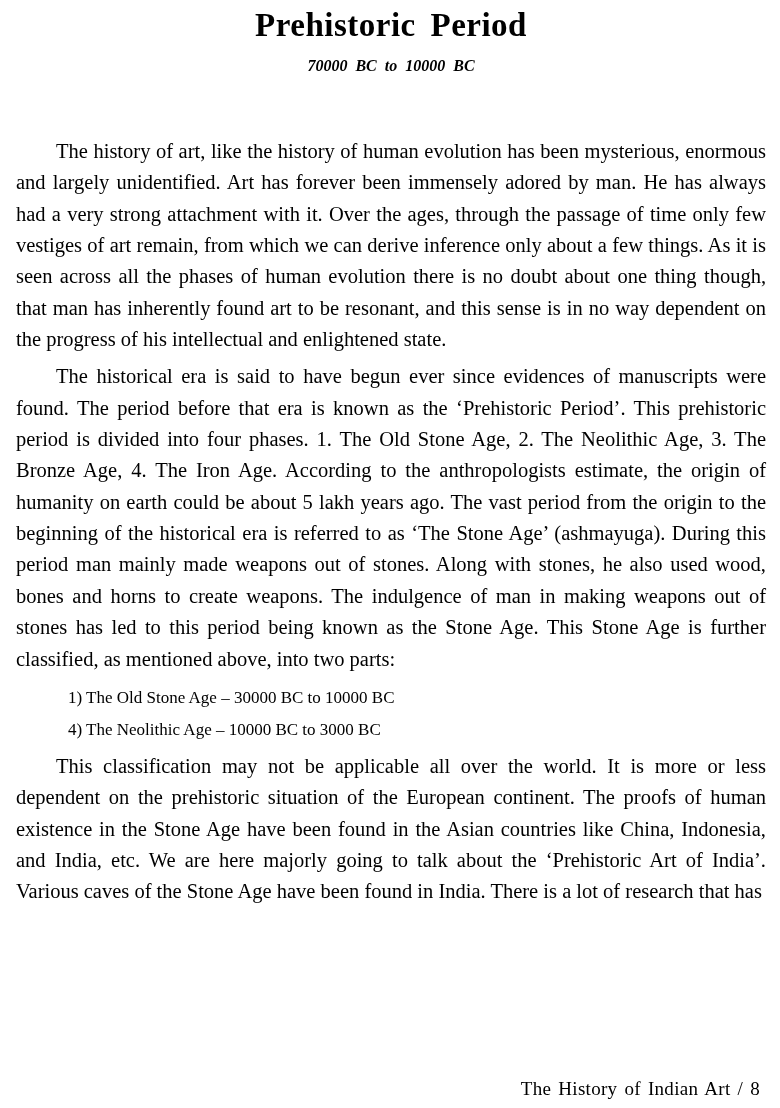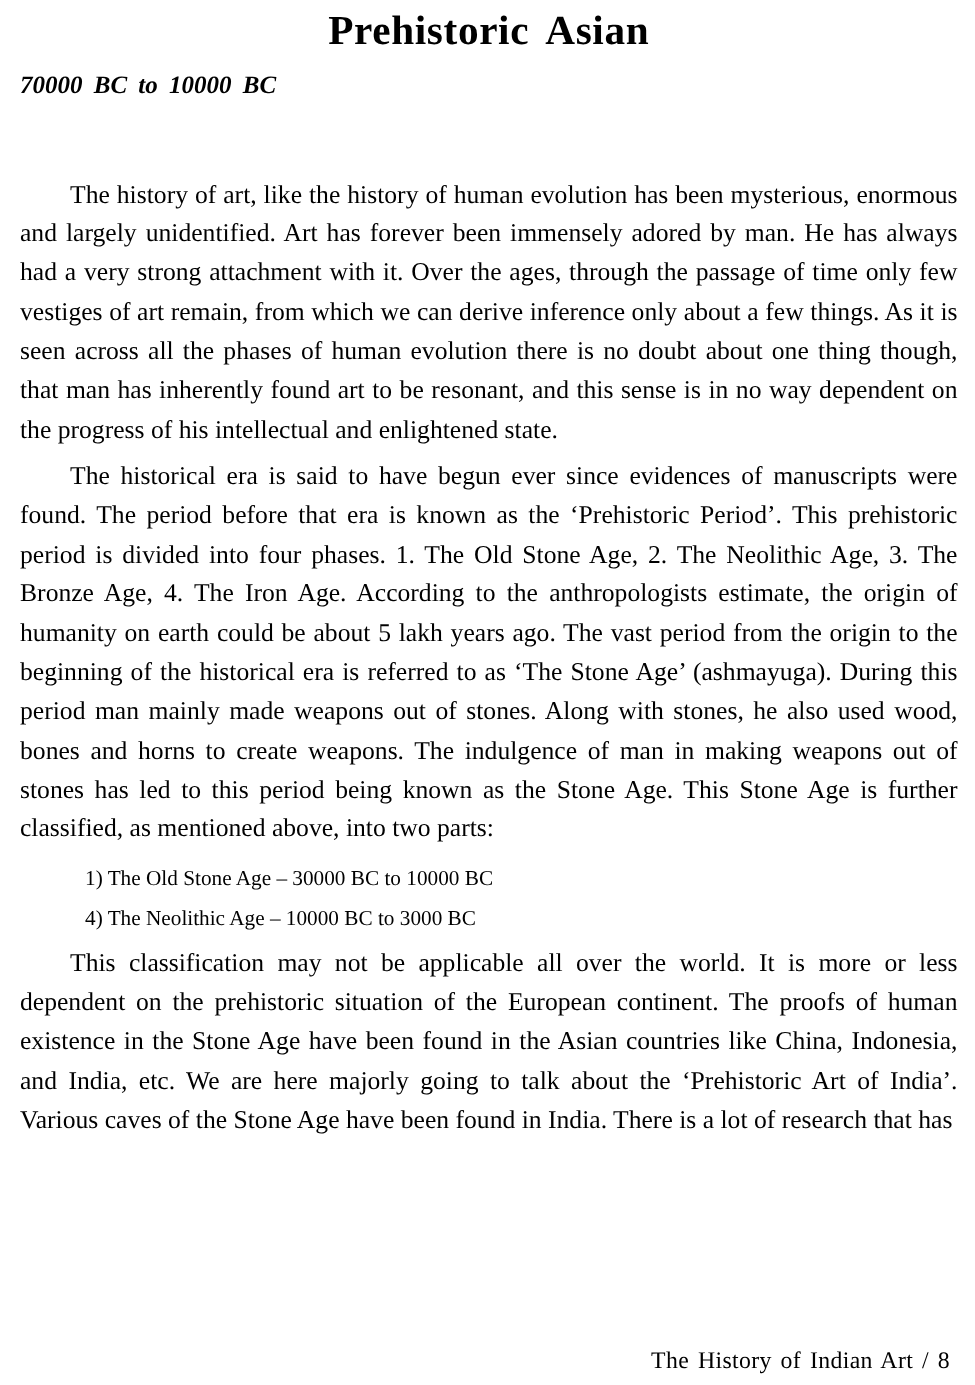--- a/index.html
+++ b/index.html
@@ -25,22 +25,22 @@
   .title {
     text-align: center;
     font-size: 33px;
     font-weight: bold;
     letter-spacing: 0.5px;
     margin: 6px 0 0 0;
     line-height: 1.2;
     word-spacing: 6px;
   }
   .subtitle {
-    text-align: left;
-    font-size: 20px;
+    text-align: center;
+    font-size: 16px;
     font-style: italic;
     font-weight: bold;
     margin: 10px 0 0 0;
     line-height: 1.2;
     word-spacing: 4px;
   }
   .body-block {
     margin-top: 61px;
   }
   p.para {
@@ -74,21 +74,21 @@
     font-size: 19px;
     letter-spacing: 0.3px;
     word-spacing: 2px;
   }
 </style>
 </head>
 <body>
 
 <div class="page">
 
-  <h1 class="title">Prehistoric Asian</h1>
+  <h1 class="title">Prehistoric Period</h1>
   <h2 class="subtitle">70000 BC to 10000 BC</h2>
 
   <div class="body-block">
     <p class="para">The history of art, like the history of human evolution has been mysterious, enormous and largely unidentified. Art has forever been immensely adored by man. He has always had a very strong attachment with it. Over the ages, through the passage of time only few vestiges of art remain, from which we can derive inference only about a few things. As it is seen across all the phases of human evolution there is no doubt about one thing though, that man has inherently found art to be resonant, and this sense is in no way dependent on the progress of his intellectual and enlightened state.</p>
     <p class="para">The historical era is said to have begun ever since evidences of manuscripts were found. The period before that era is known as the ‘Prehistoric Period’. This prehistoric period is divided into four phases. 1. The Old Stone Age, 2. The Neolithic Age, 3. The Bronze Age, 4. The Iron Age. According to the anthropologists estimate, the origin of humanity on earth could be about 5 lakh years ago. The vast period from the origin to the beginning of the historical era is referred to as ‘The Stone Age’ (ashmayuga). During this period man mainly made weapons out of stones. Along with stones, he also used wood, bones and horns to create weapons. The indulgence of man in making weapons out of stones has led to this period being known as the Stone Age. This Stone Age is further classified, as mentioned above, into two parts:</p>
 
     <ol class="list">
       <li>1) The Old Stone Age – 30000 BC to 10000 BC</li>
       <li>4) The Neolithic Age – 10000 BC to 3000 BC</li>
     </ol>

